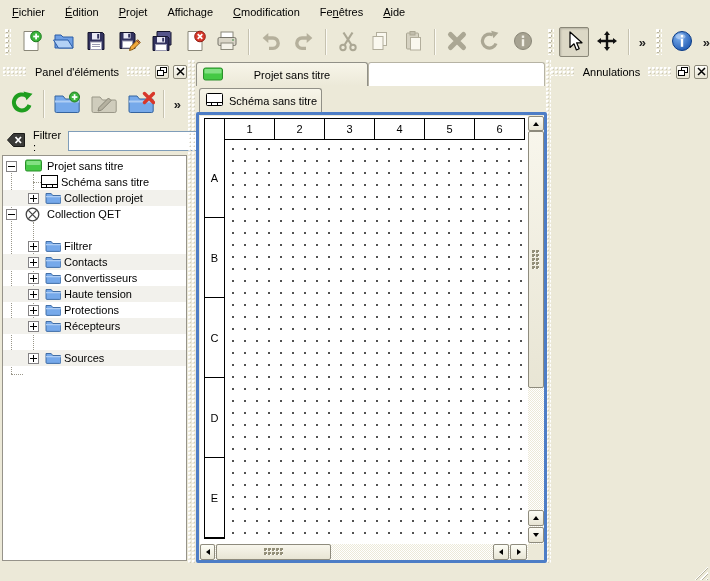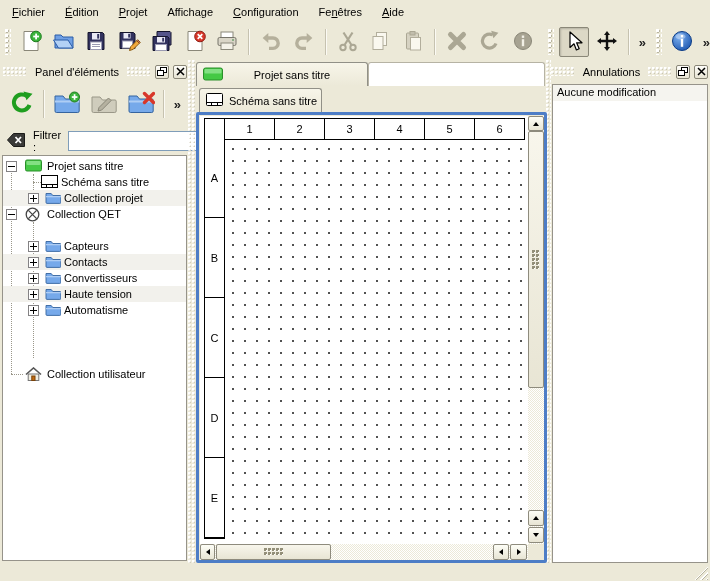--- a/index.html
+++ b/index.html
@@ -97,21 +97,21 @@
 </head>
 <body>
 
 <div id="app">
 
   <div class="menubar">
     <span class="menu-item"><span></span><u>F</u><span>ichier</span></span>
     <span class="menu-item"><span></span><u>É</u><span>dition</span></span>
     <span class="menu-item"><span></span><u>P</u><span>rojet</span></span>
     <span class="menu-item"><span>Afficha</span><u>g</u><span>e</span></span>
-    <span class="menu-item"><span></span><u>C</u><span>onfiguration</span></span>
+    <span class="menu-item"><span></span><u>C</u><span>modification</span></span>
     <span class="menu-item"><span>Fe</span><u>n</u><span>êtres</span></span>
     <span class="menu-item"><span></span><u>A</u><span>ide</span></span>
   </div>
 
   <div class="toolbar">
     <span class="tgrip"></span>
     <span class="tbtn">
         <span><svg width="24" height="24">
             <path d="M5 2.5 h9 l5 5 V21.5 H5 Z" fill="#fff" stroke="#8a8778"></path>
             <path d="M14 2.5 l5 5 h-5 z" fill="#dcd8c6" stroke="#8a8778"></path>
@@ -355,21 +355,21 @@
             <path d="M3.4 3.4 L11.6 11.6 M11.6 3.4 L3.4 11.6" stroke="#444" stroke-width="1.3"></path>
           </svg></span>
       <span class="tlabel" style="left:44px">Collection QET</span>
     </div>
     <div class="trow" style="top:82px">
       <span class="exp plus" style="left:25px"></span>
       <span class="ticon" style="left:42px"><svg width="16" height="13">
             <path d="M1 2.5 h5.2 l1.6 2 H15 a.8.8 0 0 1 .8.8 V11.4 a1 1 0 0 1 -1 1 H2 a1 1 0 0 1 -1 -1 Z" fill="#76a9ea" stroke="#35649f" stroke-width=".9"></path>
             <path d="M1 5 h14.8 v1.3 H1 Z" fill="#aecdf4"></path>
           </svg></span>
-      <span class="tlabel" style="left:61px">Capteurs</span>
+      <span class="tlabel" style="left:61px">Filtrer</span>
     </div>
     <div class="trow alt" style="top:98px">
       <span class="exp plus" style="left:25px"></span>
       <span class="ticon" style="left:42px"><svg width="16" height="13">
             <path d="M1 2.5 h5.2 l1.6 2 H15 a.8.8 0 0 1 .8.8 V11.4 a1 1 0 0 1 -1 1 H2 a1 1 0 0 1 -1 -1 Z" fill="#76a9ea" stroke="#35649f" stroke-width=".9"></path>
             <path d="M1 5 h14.8 v1.3 H1 Z" fill="#aecdf4"></path>
           </svg></span>
       <span class="tlabel" style="left:61px">Contacts</span>
     </div>
     <div class="trow" style="top:114px">
@@ -387,29 +387,37 @@
             <path d="M1 5 h14.8 v1.3 H1 Z" fill="#aecdf4"></path>
           </svg></span>
       <span class="tlabel" style="left:61px">Haute tension</span>
     </div>
     <div class="trow" style="top:146px">
       <span class="exp plus" style="left:25px"></span>
       <span class="ticon" style="left:42px"><svg width="16" height="13">
             <path d="M1 2.5 h5.2 l1.6 2 H15 a.8.8 0 0 1 .8.8 V11.4 a1 1 0 0 1 -1 1 H2 a1 1 0 0 1 -1 -1 Z" fill="#76a9ea" stroke="#35649f" stroke-width=".9"></path>
             <path d="M1 5 h14.8 v1.3 H1 Z" fill="#aecdf4"></path>
           </svg></span>
-      <span class="tlabel" style="left:61px">Automatisme</span>
-    </div>
-    <div class="trow" style="top:210px">
-      <span class="ticon" style="left:22px"><svg width="17" height="14">
-            <path d="M1 7.5 L8.5 1 L16 7.5" fill="none" stroke="#555" stroke-width="1.6"></path>
-            <rect x="3.2" y="7" width="10.6" height="6.5" fill="#f1efe4" stroke="#777"></rect>
-            <rect x="6.8" y="9" width="3.2" height="4.5" fill="#c06a12" stroke="#7a4208"></rect>
-          </svg></span>
-      <span class="tlabel" style="left:44px">Collection utilisateur</span>
+      <span class="tlabel" style="left:61px">Protections</span>
+    </div>
+    <div class="trow alt" style="top:162px">
+      <span class="exp plus" style="left:25px"></span>
+      <span class="ticon" style="left:42px"><svg width="16" height="13">
+            <path d="M1 2.5 h5.2 l1.6 2 H15 a.8.8 0 0 1 .8.8 V11.4 a1 1 0 0 1 -1 1 H2 a1 1 0 0 1 -1 -1 Z" fill="#76a9ea" stroke="#35649f" stroke-width=".9"></path>
+            <path d="M1 5 h14.8 v1.3 H1 Z" fill="#aecdf4"></path>
+          </svg></span>
+      <span class="tlabel" style="left:61px">Récepteurs</span>
+    </div>
+    <div class="trow alt" style="top:194px">
+      <span class="exp plus" style="left:25px"></span>
+      <span class="ticon" style="left:42px"><svg width="16" height="13">
+            <path d="M1 2.5 h5.2 l1.6 2 H15 a.8.8 0 0 1 .8.8 V11.4 a1 1 0 0 1 -1 1 H2 a1 1 0 0 1 -1 -1 Z" fill="#76a9ea" stroke="#35649f" stroke-width=".9"></path>
+            <path d="M1 5 h14.8 v1.3 H1 Z" fill="#aecdf4"></path>
+          </svg></span>
+      <span class="tlabel" style="left:61px">Sources</span>
     </div>
   </div>
 
   <div class="splitter" style="left:188px;width:8px;"></div>
   <div class="splitter" style="left:546px;width:5px;"></div>
 
   <div class="tabbar-empty" style="left:368px;top:62px;width:177px;height:24px;"></div>
   <div class="tab" style="left:196px;top:62px;width:172px;">
     <span><svg width="20" height="14">
           <rect x="0.5" y="1" width="19" height="12" rx="2" fill="#45c945" stroke="#2a8f2a"></rect>
@@ -488,19 +496,16 @@
           <rect x="3.5" y="0.5" width="6" height="5" fill="#fff" stroke="#000"></rect>
           <rect x="0.5" y="3.5" width="6" height="5" fill="#fff" stroke="#000"></rect>
         </svg>
       </span>
     <span class="dock-btn">
         <svg width="9" height="9">
           <path d="M1 1 L8 8 M8 1 L1 8" stroke="#000" stroke-width="1.5"></path>
         </svg>
       </span>
   </div>
-  <div class="undo-list">
-    <div class="undo-item">Aucune modification</div>
-  </div>
 
   <div class="resize-grip"></div>
 
 </div>
 
 </body></html>

